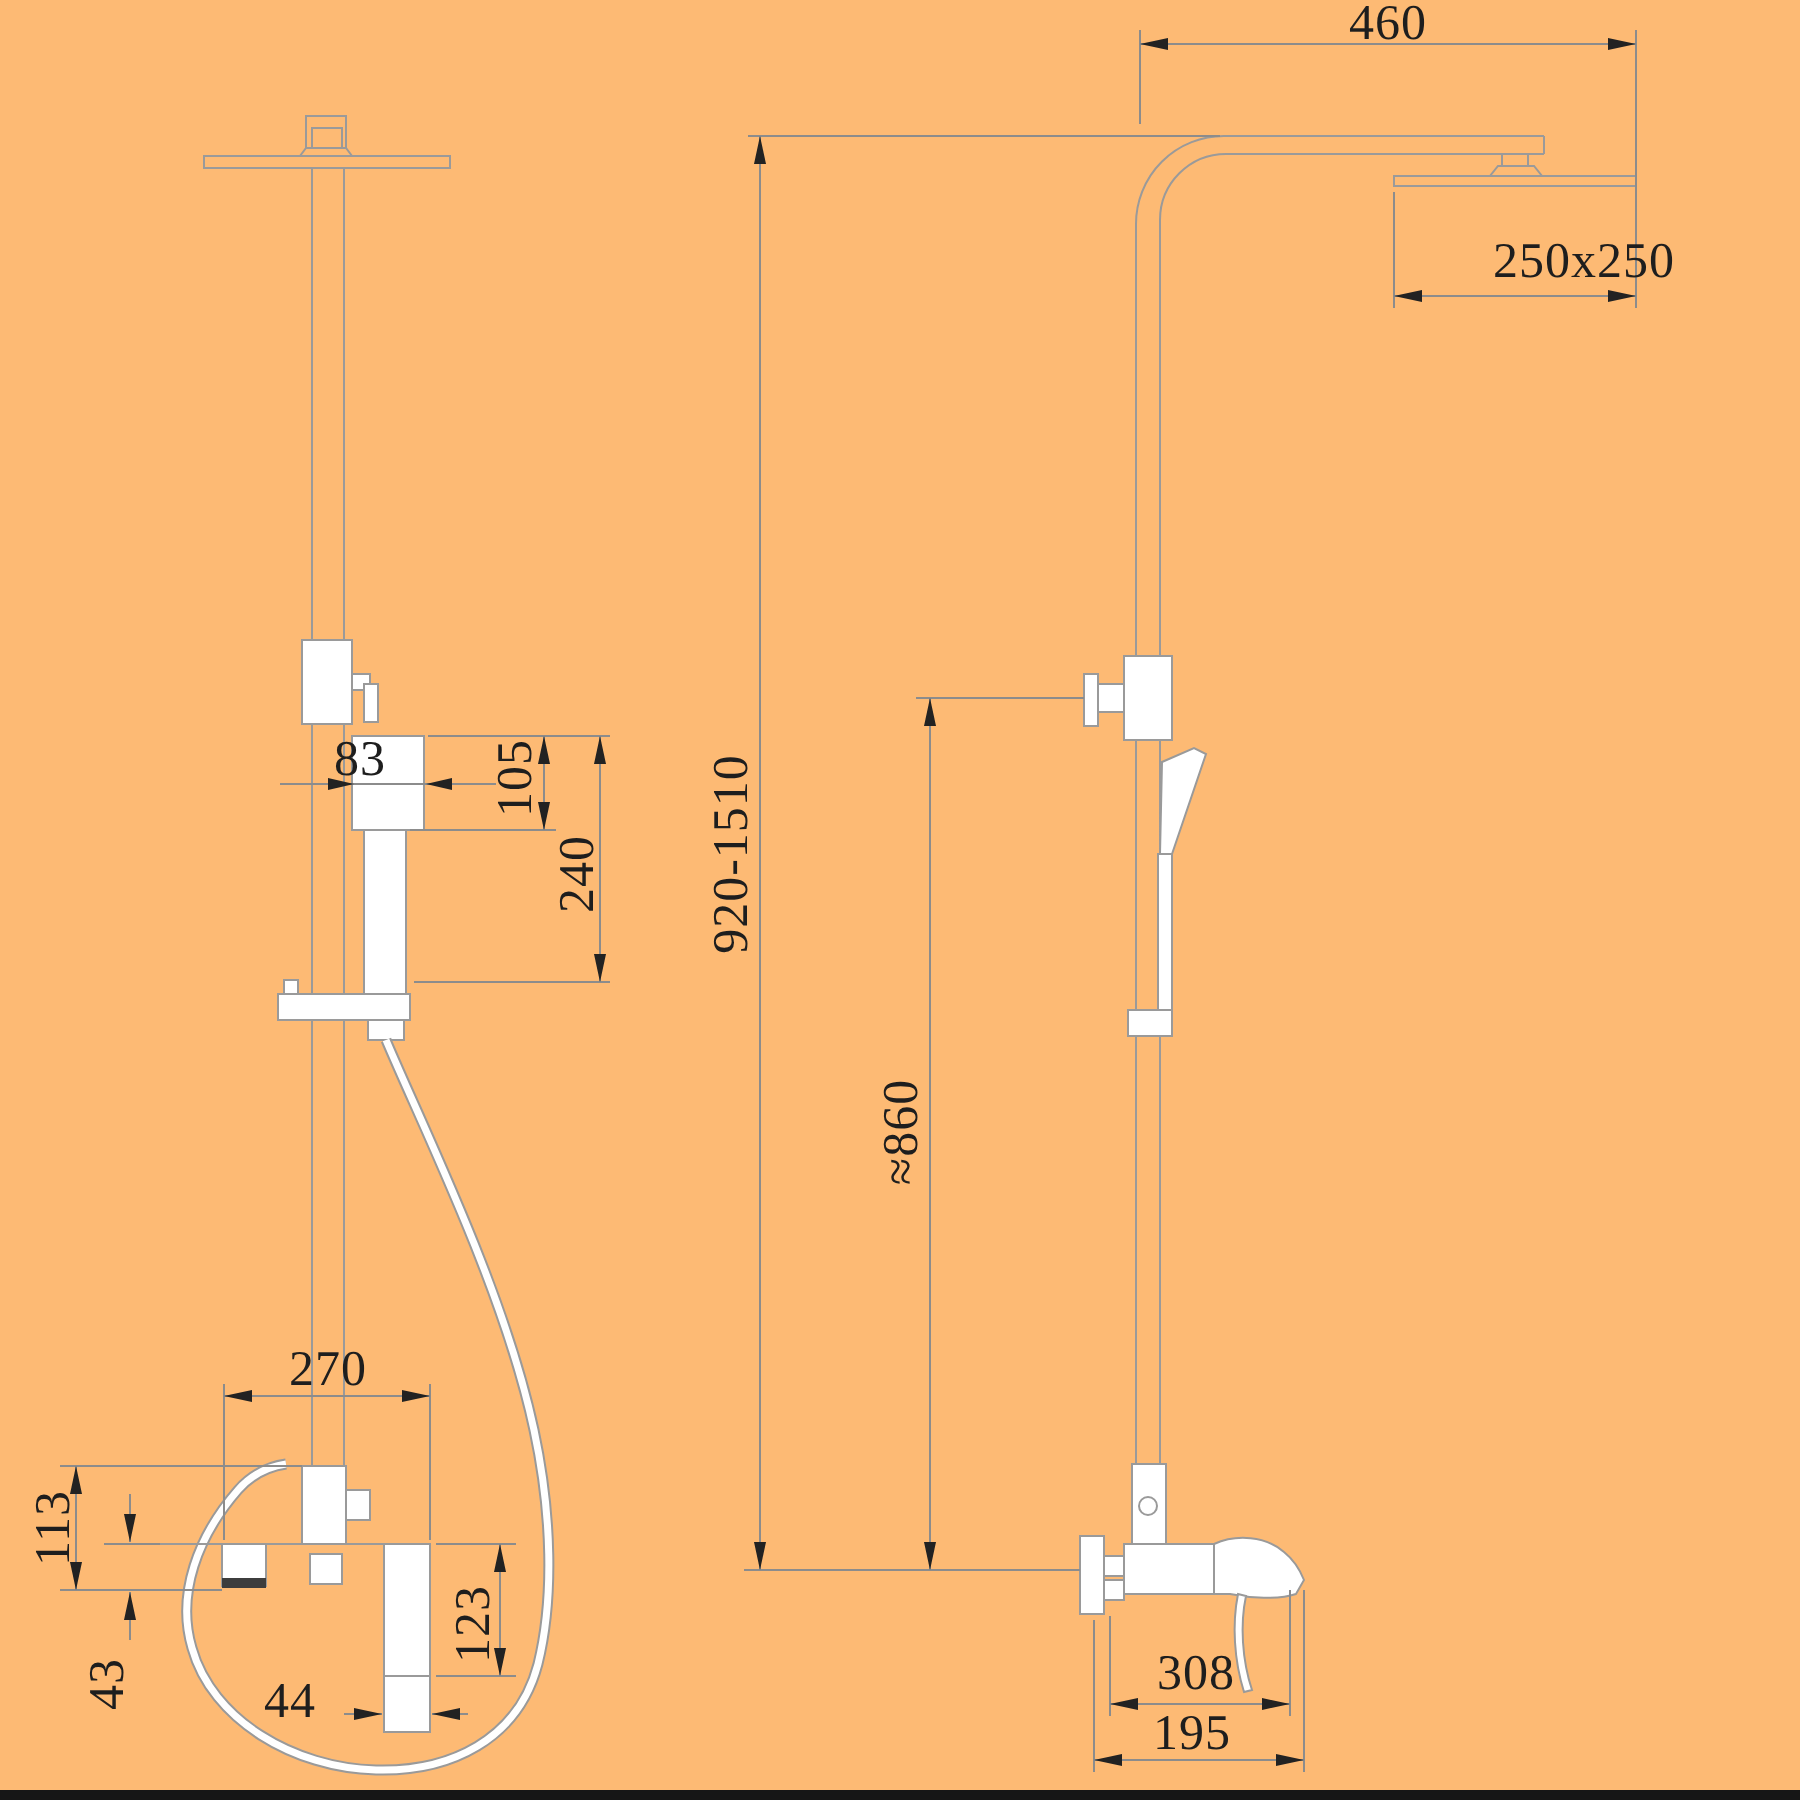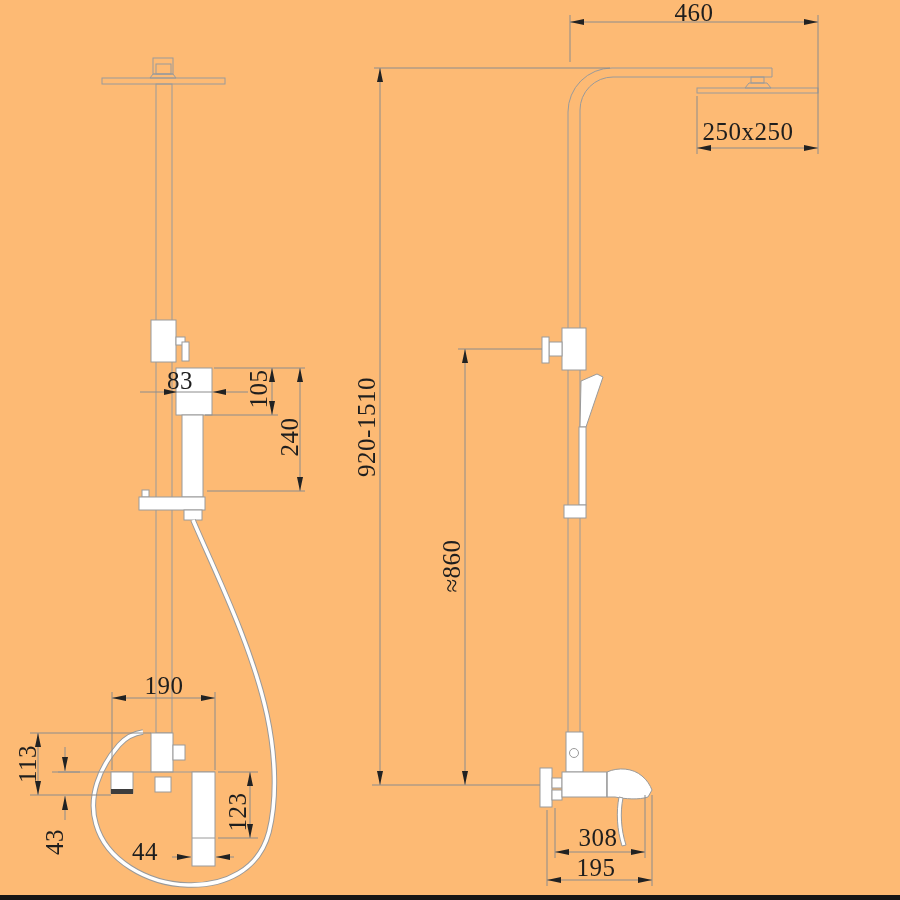--- a/index.html
+++ b/index.html
@@ -165,27 +165,27 @@
 
       <line x1="547" y1="810" x2="547" y2="886"></line>
       <line x1="652" y1="795" x2="652" y2="886"></line>
       <line x1="547" y1="880" x2="652" y2="880" marker-start="url(#arr)" marker-end="url(#arr)"></line>
     </g>
 
     <rect x="0" y="895" width="900" height="5" fill="#161616" stroke="none"></rect>
   </svg>
 
   <div class="dim-label" style="left:694px;top:12px;">460</div>
-  <div class="dim-label" style="left:748px;top:131px;">250x250</div>
+  <div class="dim-label" style="left:792px;top:131px;">250x250</div>
   <div class="dim-label v" style="left:366px;top:427px;">920-1510</div>
   <div class="dim-label v" style="left:451px;top:566px;">≈860</div>
   <div class="dim-label" style="left:180px;top:380px;">83</div>
   <div class="dim-label v" style="left:258px;top:389px;">105</div>
   <div class="dim-label v" style="left:289px;top:437px;">240</div>
-  <div class="dim-label" style="left:164px;top:685px;">190</div>
+  <div class="dim-label" style="left:164px;top:685px;">270</div>
   <div class="dim-label v" style="left:27px;top:764px;">113</div>
   <div class="dim-label v" style="left:54px;top:842px;">43</div>
   <div class="dim-label" style="left:145px;top:851px;">44</div>
   <div class="dim-label v" style="left:237px;top:812px;">123</div>
   <div class="dim-label" style="left:598px;top:837px;">308</div>
   <div class="dim-label" style="left:596px;top:867px;text-align:center;">195</div>
 
 </div>
 
 </body></html>

